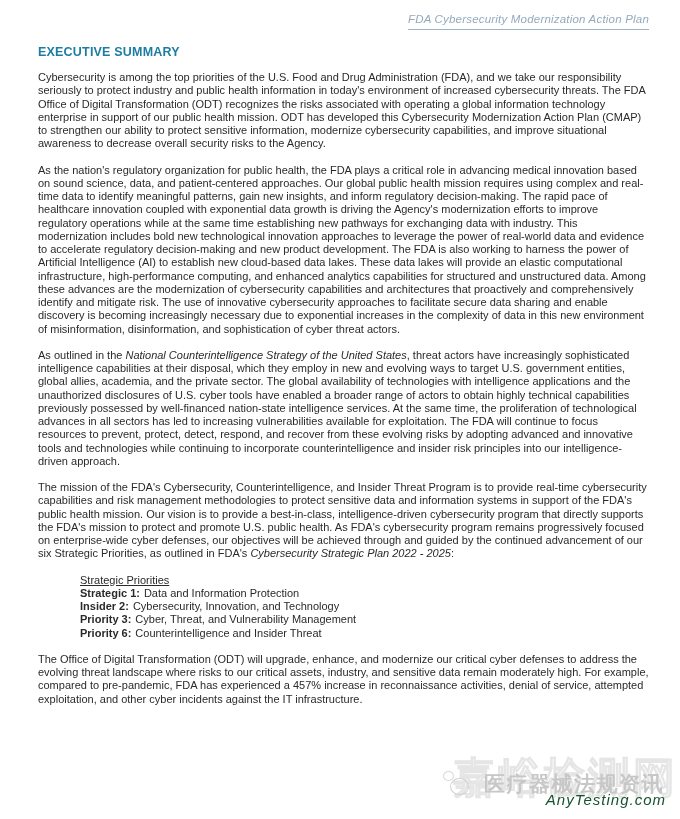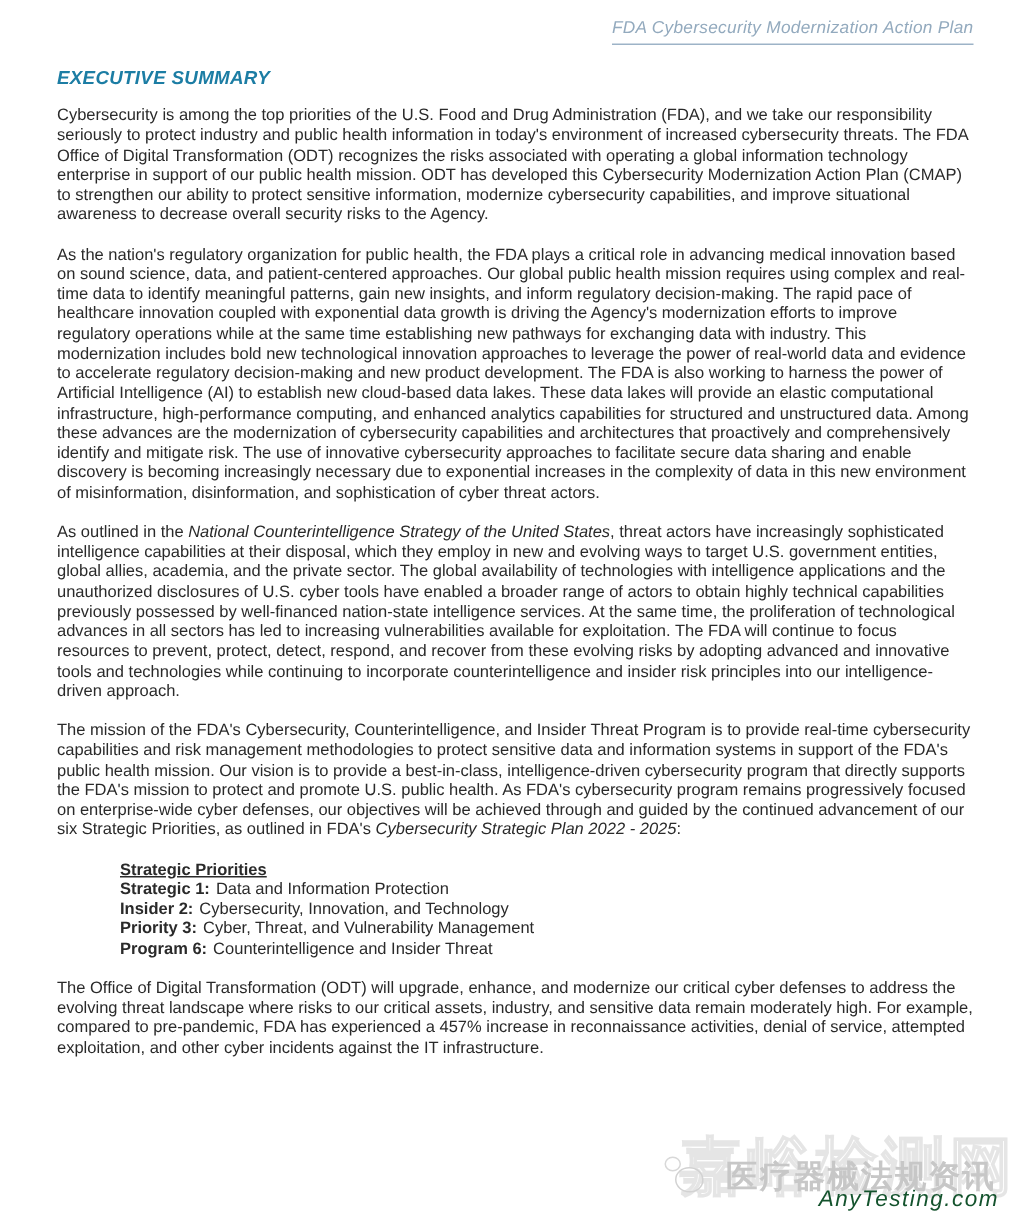--- a/index.html
+++ b/index.html
@@ -24,33 +24,32 @@
     border-bottom: 1px solid #9db3c7;
     padding-bottom: 4px;
     letter-spacing: 0.2px;
   }
   .section-heading {
     color: #1c7da4;
     font-size: 12.5px;
     font-weight: bold;
     letter-spacing: 0.2px;
     margin: 0 0 12px 0;
-    font-style: italic;
   }
   .section-heading.second { margin-top: 21px; }
   p.body-para {
     font-size: 11px;
     line-height: 13.25px;
     margin: 0 0 13px 0;
     color: #2a2a2a;
   }
   p.body-para em { font-style: italic; }
   .priorities { margin: 0 0 13px 42px; font-size: 11px; line-height: 13.3px; }
   .prio-title {
-    font-weight: bold;
+    font-weight: normal;
     text-decoration: underline;
     display: inline-block;
   }
   .prio-row .prio-label { font-weight: bold; margin-right: 4px; }
   
   .watermark { position: absolute; right: 0; top: 748px; width: 260px; height: 70px; pointer-events: none; }
   .wm-outline {
     position: absolute; right: 2px; top: 2px;
     font-size: 42px; font-weight: bold; white-space: nowrap;
     letter-spacing: 3px;
@@ -100,21 +99,21 @@
 
   <div class="section">
 
     <p class="body-para"><span>The mission of the FDA's Cybersecurity, Counterintelligence, and Insider Threat Program is to provide real-time cybersecurity capabilities and risk management methodologies to protect sensitive data and information systems in support of the FDA's public health mission. Our vision is to provide a best-in-class, intelligence-driven cybersecurity program that directly supports the FDA's mission to protect and promote U.S. public health. As FDA's cybersecurity program remains progressively focused on enterprise-wide cyber defenses, our objectives will be achieved through and guided by the continued advancement of our six Strategic Priorities, as outlined in FDA's </span><em>Cybersecurity Strategic Plan 2022 - 2025</em><span>:</span></p>
 
     <div class="priorities">
       <div class="prio-title">Strategic Priorities</div>
       <div class="prio-row"><span class="prio-label">Strategic 1:</span><span>Data and Information Protection</span></div>
       <div class="prio-row"><span class="prio-label">Insider 2:</span><span>Cybersecurity, Innovation, and Technology</span></div>
       <div class="prio-row"><span class="prio-label">Priority 3:</span><span>Cyber, Threat, and Vulnerability Management</span></div>
-      <div class="prio-row"><span class="prio-label">Program 6:</span><span>Counterintelligence and Insider Threat</span></div>
+      <div class="prio-row"><span class="prio-label">Priority 6:</span><span>Counterintelligence and Insider Threat</span></div>
     </div>
 
     <p class="body-para">The Office of Digital Transformation (ODT) will upgrade, enhance, and modernize our critical cyber defenses to address the evolving threat landscape where risks to our critical assets, industry, and sensitive data remain moderately high. For example, compared to pre-pandemic, FDA has experienced a 457% increase in reconnaissance activities, denial of service, attempted exploitation, and other cyber incidents against the IT infrastructure.</p>
   </div>
 
   <div class="watermark">
     <div class="wm-outline">嘉峪检测网</div>
     <div class="wm-row">
       <span class="wm-logo">
         <span class="bubble-small"></span>

